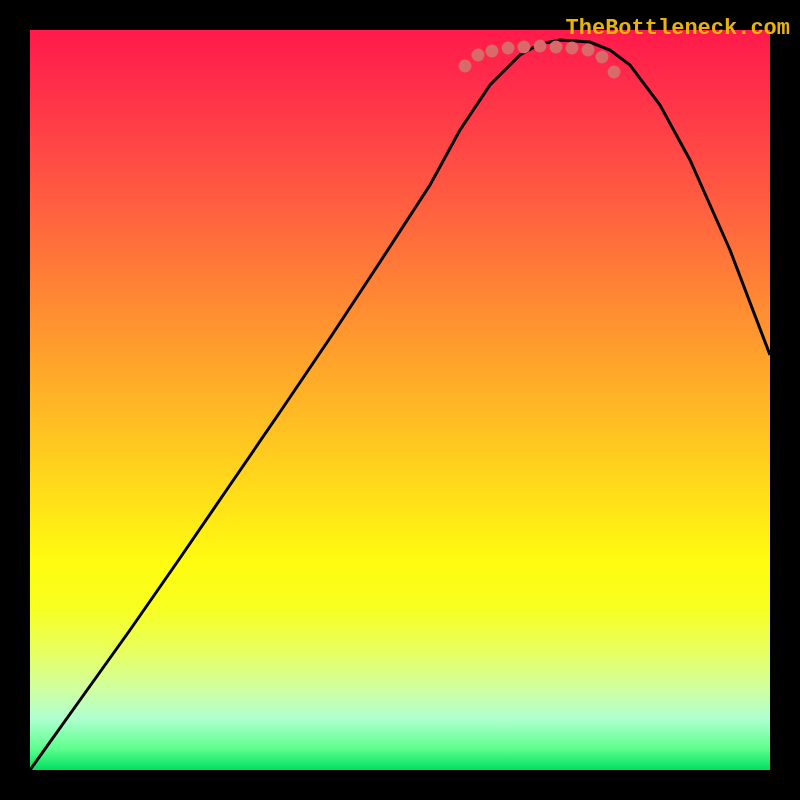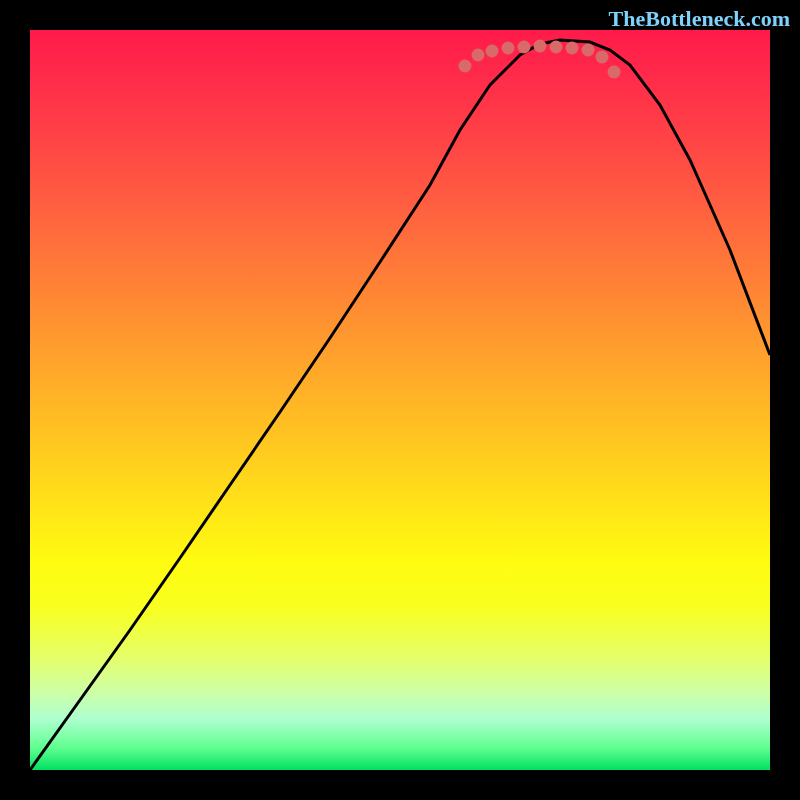--- a/index.html
+++ b/index.html
@@ -11,26 +11,26 @@
     overflow: hidden;
     position: relative;
   }
   .container {
     position: relative;
     width: 800px;
     height: 800px;
   }
   .watermark {
     position: absolute;
-    top: 6px;
+    top: 16px;
     right: 10px;
-    font-family: Liberation Serif, serif;
+    font-family: Liberation Mono, monospace;
     font-size: 22px;
     font-weight: bold;
-    color: #7dd3fc;
+    color: #eab308;
     z-index: 10;
   }
   .plot-area {
     position: absolute;
     left: 30px;
     top: 30px;
     width: 740px;
     height: 740px;
     overflow: hidden;
   }

